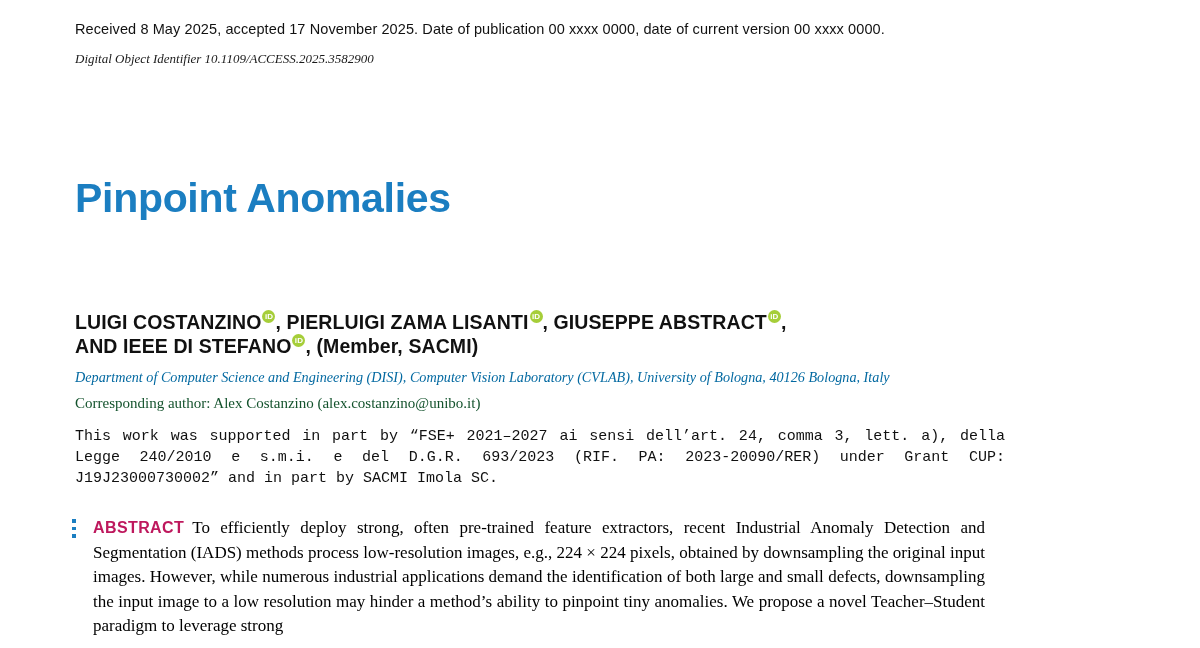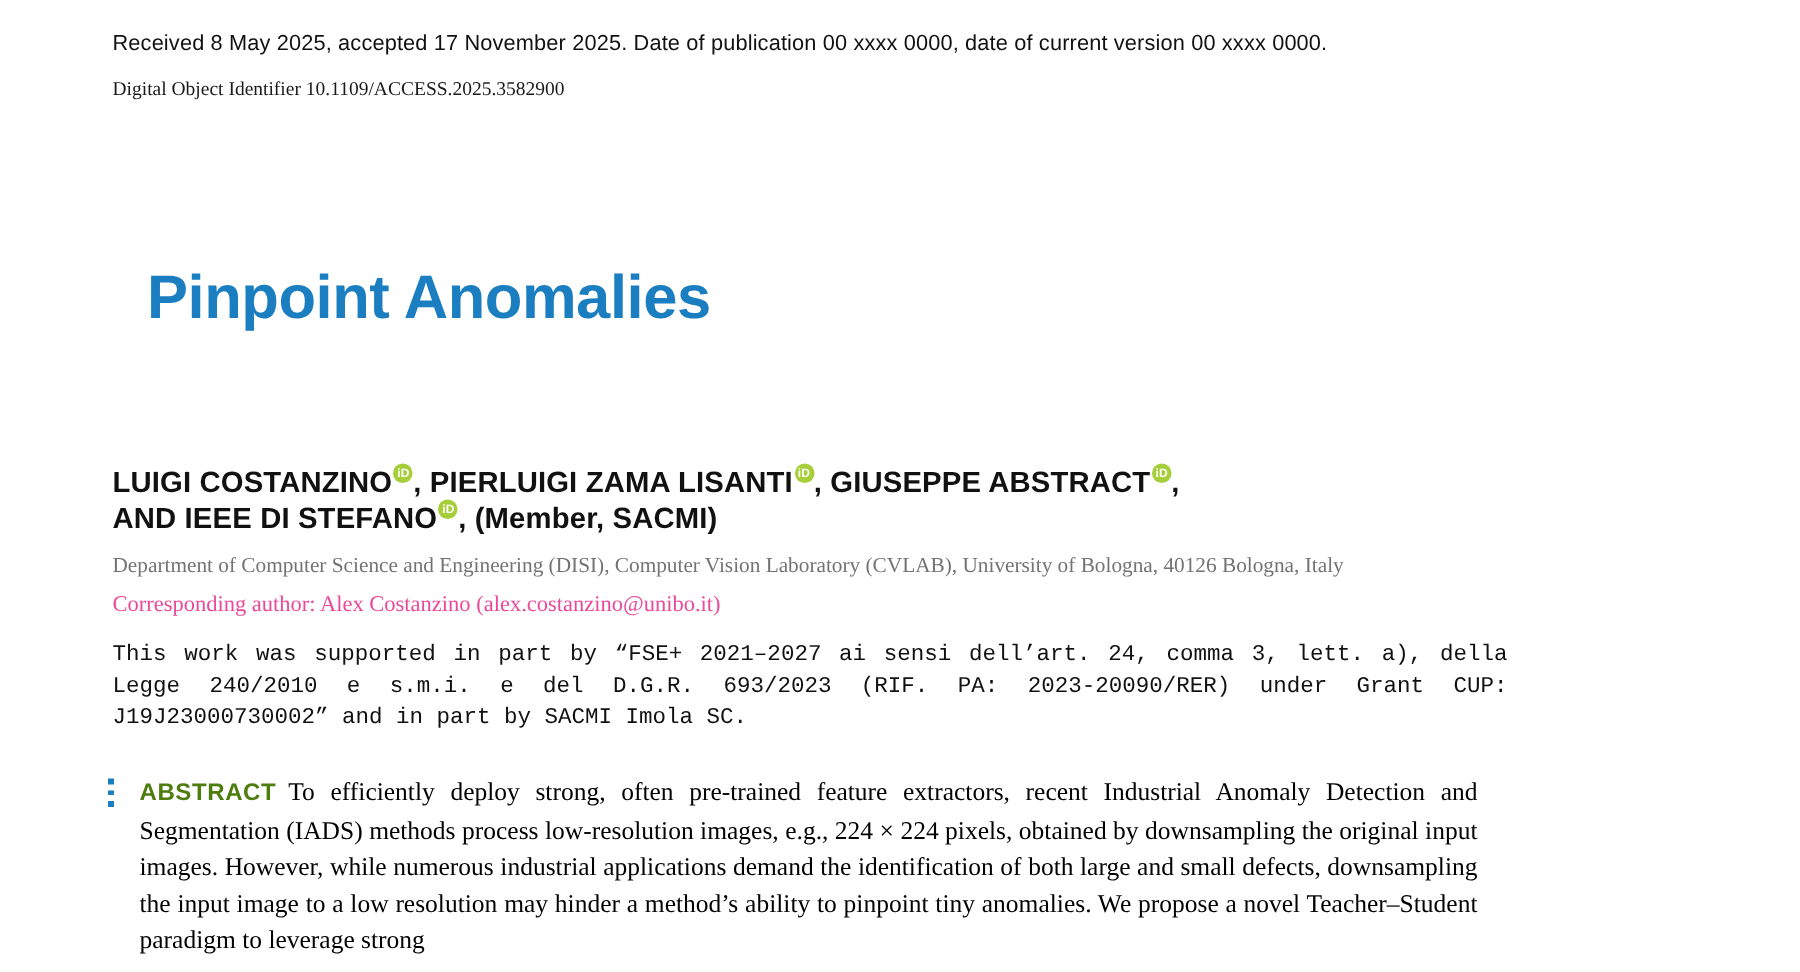--- a/index.html
+++ b/index.html
@@ -36,20 +36,21 @@
     line-height: 19px;
     color: #111111;
     position: absolute;
     top: 20px;
     left: 0;
     width: 1000px;
     letter-spacing: 0.1px;
   }
   .doi-line {
     font-family: "Liberation Serif", serif;
+    font-style: italic;
     font-size: 13px;
     line-height: 17px;
     color: #1a1a1a;
     position: absolute;
     top: 50px;
     left: 0;
   }
 
   
   .title {
@@ -57,21 +58,21 @@
     top: 175px;
     left: 0;
     width: 900px;
     font-family: "Liberation Sans", sans-serif;
     font-weight: bold;
     font-size: 41px;
     line-height: 47px;
     color: #1b7ec1;
     letter-spacing: -0.3px;
   }
-  .title .l2 { display: block; margin-left: 23px; }
+  .title .l2 { display: block; }
 
   
   .authors {
     position: absolute;
     top: 310px;
     left: 0;
     width: 920px;
     font-family: "Liberation Sans", sans-serif;
     font-weight: bold;
     font-size: 19.5px;
@@ -105,31 +106,32 @@
   }
 
   .affiliation {
     position: absolute;
     top: 368px;
     left: 0;
     width: 950px;
     font-family: "Liberation Serif", serif;
     font-size: 14.2px;
     line-height: 19px;
-    color: #737373;
+    color: #0369a1;
+    font-style: italic;
   }
   .corresponding {
     position: absolute;
     top: 393px;
     left: 0;
     width: 950px;
     font-family: "Liberation Serif", serif;
     font-size: 15px;
     line-height: 20px;
-    color: #ec4899;
+    color: #14532d;
   }
   .funding {
     position: absolute;
     top: 426px;
     left: 0;
     width: 930px;
     font-family: Liberation Mono, monospace;
     font-size: 15px;
     line-height: 21px;
     color: #111111;
@@ -162,21 +164,21 @@
     font-size: 17px;
     line-height: 24.6px;
     color: #000000;
     text-align: justify;
     padding-left: 18px;
   }
   .abstract-label {
     font-family: "Liberation Sans", sans-serif;
     font-weight: bold;
     font-size: 16px;
-    color: #4d7c0f;
+    color: #be185d;
     letter-spacing: 0.4px;
     margin-right: 8px;
   }
 </style>
 </head>
 <body>
 
 <div class="page">
   <div class="content">
 

